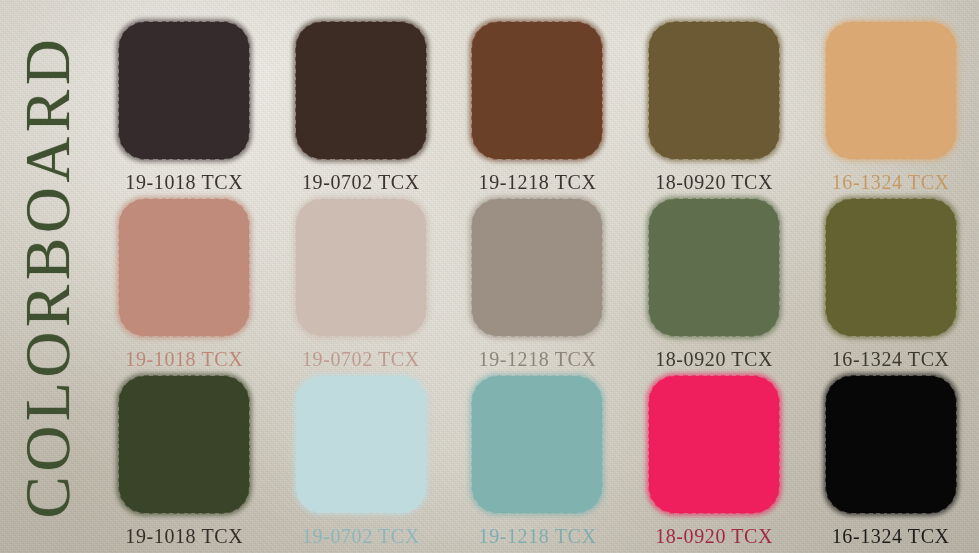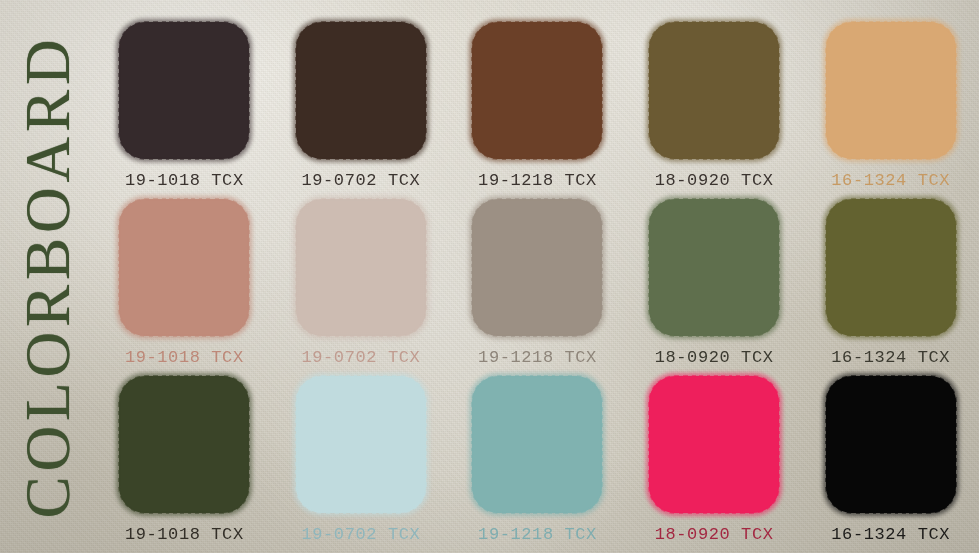--- a/index.html
+++ b/index.html
@@ -112,22 +112,22 @@
     border-radius: 27px;
     background: inherit;
     opacity: 0.85;
     filter: blur(1px);
     -webkit-mask-image: repeating-conic-gradient(from 0deg, #000 0deg 3deg, transparent 3deg 6deg);
     mask-image: repeating-conic-gradient(from 0deg, #000 0deg 3deg, transparent 3deg 6deg);
     z-index: -1;
   }
   .label {
     margin-top: 12px;
-    font-family: Liberation Mono, monospace;
-    font-size: 17px;
+    font-family: Liberation Serif, serif;
+    font-size: 20px;
     letter-spacing: 0.6px;
     white-space: nowrap;
   }
 </style>
 </head>
 <body>
 
 <div id="board">
 
   <div id="texture-base"></div>

